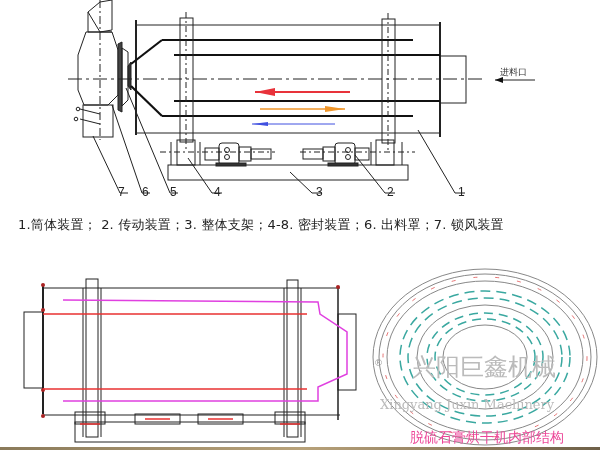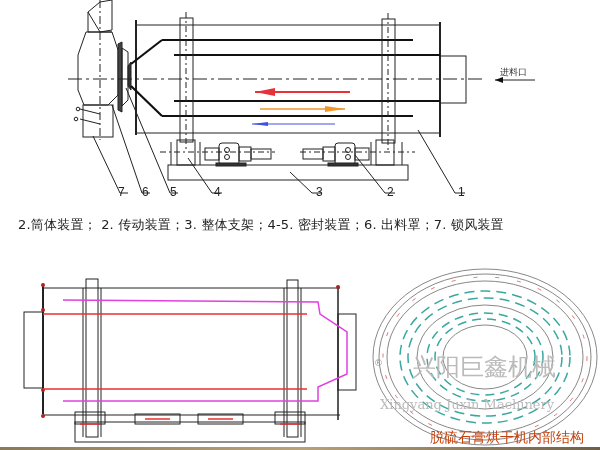--- a/index.html
+++ b/index.html
@@ -2,21 +2,21 @@
 <html><head>
   <meta charset="utf-8">
   <style>
     html, body { margin: 0; padding: 0; }
     body { width: 600px; height: 450px; background: #ffffff; position: relative; overflow: hidden; font-family: "DejaVu Sans", sans-serif; }
     .panel { position: absolute; }
     #top-drawing { left: 0; top: 0; width: 600px; height: 205px; }
     #legend-text { position: absolute; left: 18px; top: 216px; font-size: 13px; color: #222; letter-spacing: 0.2px; white-space: nowrap; }
     #bottom-left { left: 0; top: 262px; width: 380px; height: 188px; }
     #bottom-right { left: 360px; top: 262px; width: 240px; height: 188px; }
-    #caption { position: absolute; left: 430px; top: 429px; font-family: "DejaVu Serif", serif; font-size: 14px; color: #c2410c; white-space: nowrap; }
+    #caption { position: absolute; left: 410px; top: 429px; font-family: "DejaVu Serif", serif; font-size: 14px; color: #ec4899; white-space: nowrap; }
     #bottom-border { position: absolute; left: 0; top: 447px; width: 600px; height: 3px; background: linear-gradient(90deg, #8a7a5a, #b8a27a, #6e6048); }
     .lbl { font-family: "Liberation Sans", sans-serif; font-size: 12px; fill: #222; }
     .wm-text { font-family: "DejaVu Serif", serif; fill: #bbb; }
   </style>
 </head>
 <body>
 
 <div class="panel" id="top-drawing">
   <svg width="600" height="205" viewBox="0 0 600 205">
     <g stroke="#222" fill="none" stroke-width="1">
@@ -118,21 +118,21 @@
     <text class="lbl" x="142" y="196">6</text>
     <text class="lbl" x="170" y="196">5</text>
     <text class="lbl" x="214" y="196">4</text>
     <text class="lbl" x="316" y="196">3</text>
     <text class="lbl" x="387" y="196">2</text>
     <text class="lbl" x="458" y="196">1</text>
     <text x="500" y="75" style="font-family:'DejaVu Sans',sans-serif;font-size:9px;fill:#333">进料口</text>
   </svg>
 </div>
 
-<div id="legend-text">2.筒体装置； 2. 传动装置；3. 整体支架；4-5. 密封装置；6. 出料罩；7. 锁风装置</div>
+<div id="legend-text">1.筒体装置； 2. 传动装置；3. 整体支架；4-8. 密封装置；6. 出料罩；7. 锁风装置</div>
 
 <div class="panel" id="bottom-left">
   <svg width="380" height="188" viewBox="0 0 380 188">
     <g stroke="#222" fill="none" stroke-width="1">
       <line x1="43" y1="23" x2="43" y2="152" stroke-width="2"></line>
       <rect x="24" y="50" width="19" height="76"></rect>
       <line x1="43" y1="26" x2="340" y2="26"></line>
       <line x1="43" y1="153" x2="340" y2="153"></line>
       <line x1="338" y1="24" x2="338" y2="158" stroke-width="1.5"></line>
       <rect x="338" y="52" width="18" height="76"></rect>

